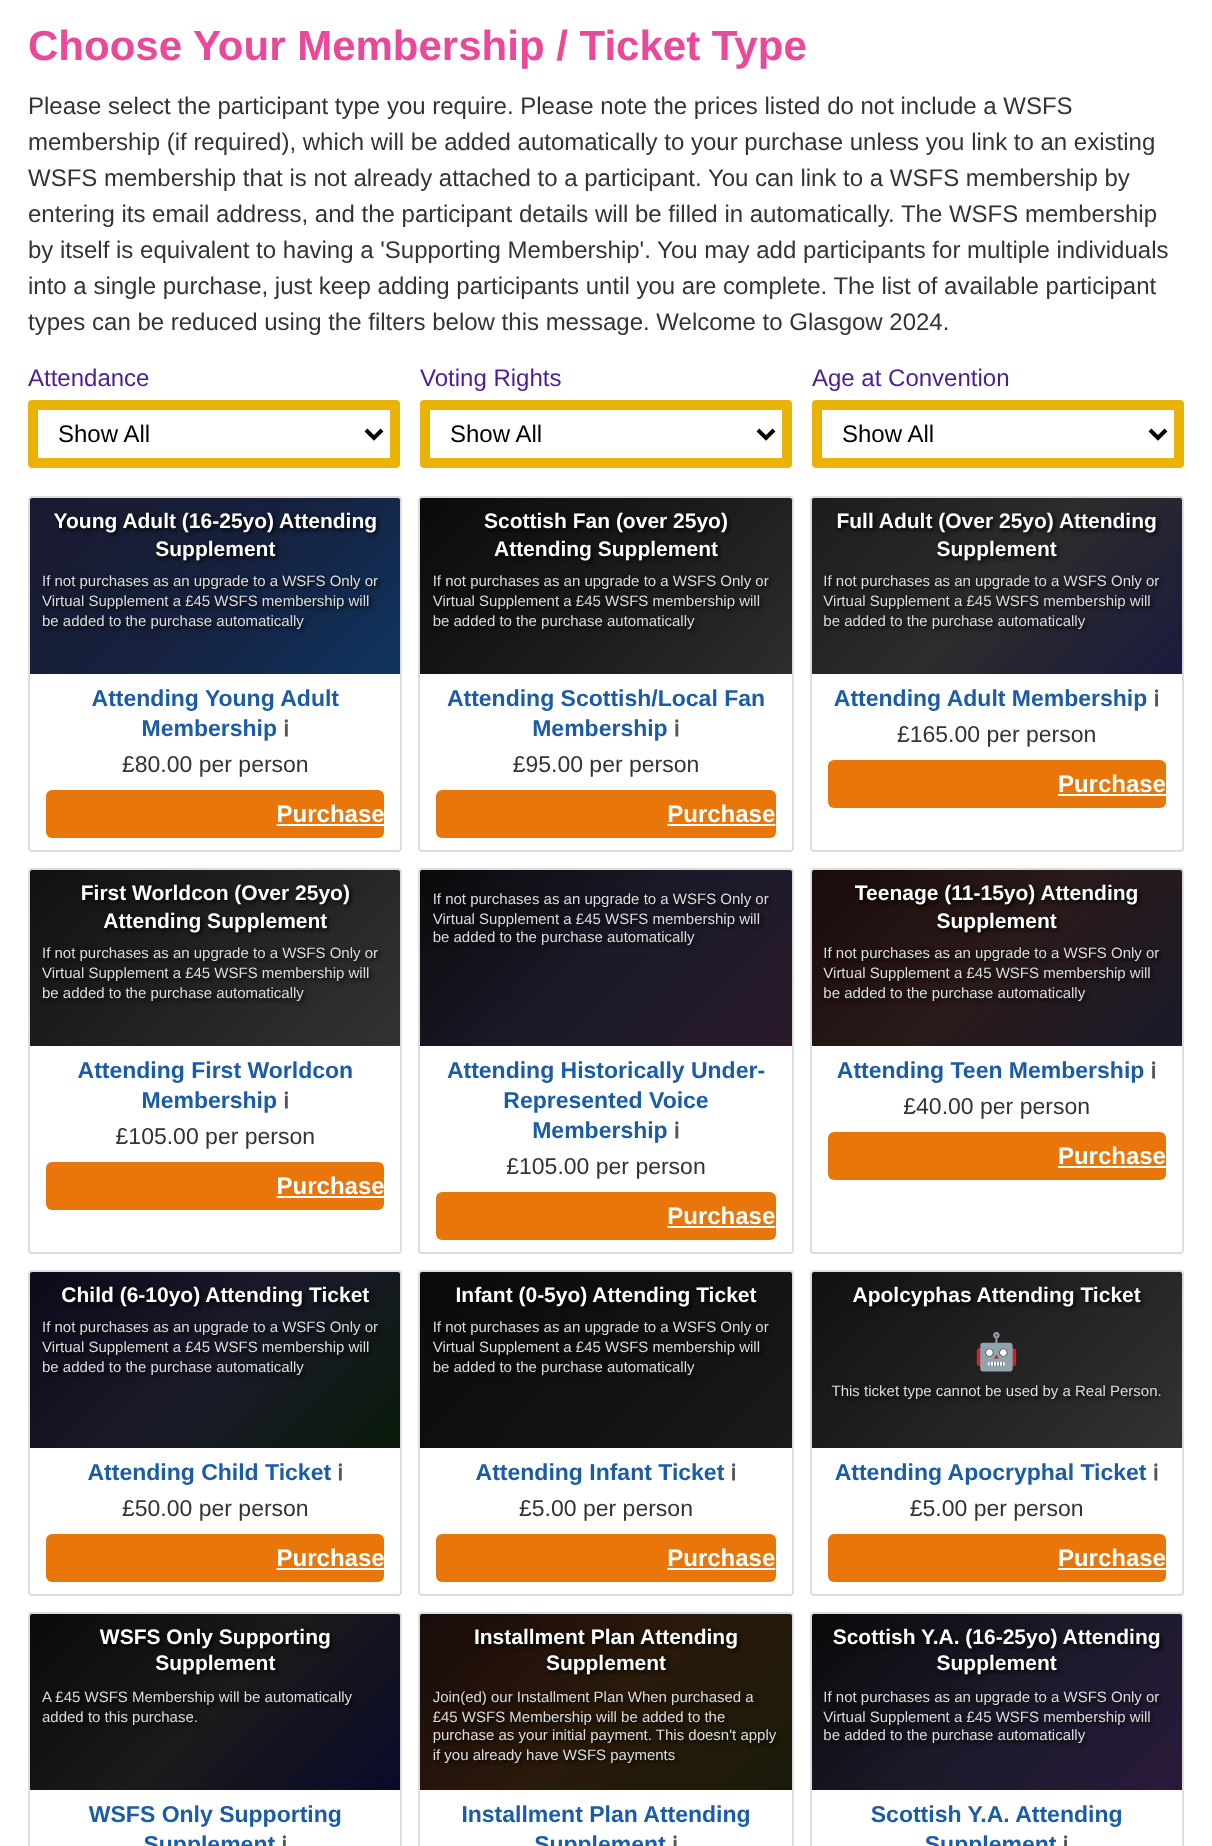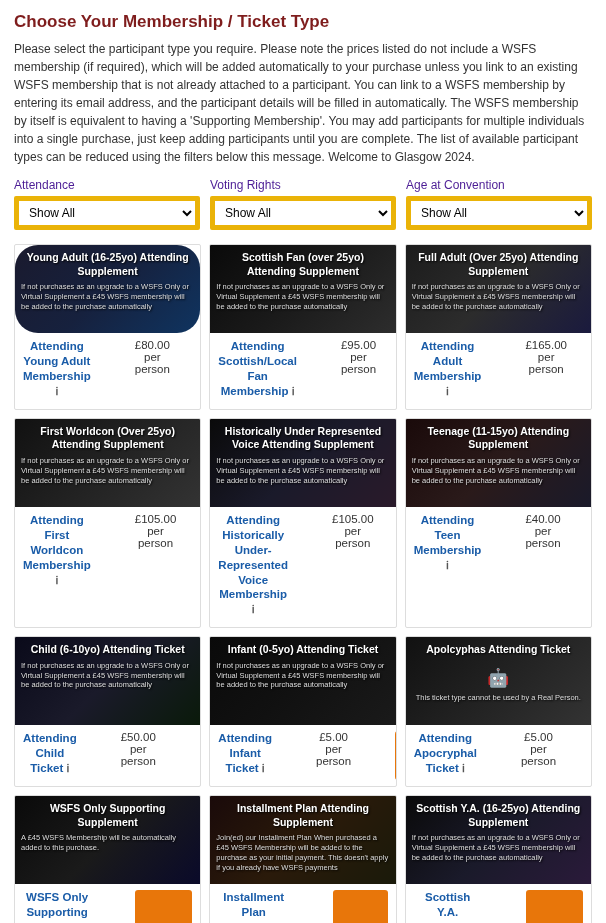--- a/index.html
+++ b/index.html
@@ -7,22 +7,22 @@
       font-family: Arial, sans-serif;
       font-size: 13px;
       background: #fff;
       color: #333;
       width: 606px;
     }
     .page-container {
       padding: 12px 14px;
     }
     h1 {
-      color: #7f1d1d;
-      font-size: 17px;
+      color: #ec4899;
+      font-size: 21px;
       margin-bottom: 8px;
     }
     .intro-text {
       font-size: 12px;
       line-height: 1.5;
       margin-bottom: 12px;
       color: #333;
     }
     .filters {
       display: flex;
@@ -90,38 +90,38 @@
     .card-image-note {
       color: #ddd;
       font-size: 7.5px;
       text-align: left;
       text-shadow: 1px 1px 2px #000;
       margin-top: 4px;
       z-index: 2;
       line-height: 1.3;
     }
     
-    .bg-young-adult { background: linear-gradient(135deg, #1a1a2e 0%, #16213e 50%, #0f3460 100%); border-radius: 23px; }
+    .bg-young-adult { background: linear-gradient(135deg, #1a1a2e 0%, #16213e 50%, #0f3460 100%); }
     .bg-scottish-fan { background: linear-gradient(135deg, #0a0a0a 0%, #1a1a1a 50%, #2d2d2d 100%); padding-left: 16px; }
     .bg-full-adult { background: linear-gradient(135deg, #1c1c1c 0%, #2c2c2c 50%, #1a1a3e 100%); }
     .bg-first-worldcon { background: linear-gradient(135deg, #111 0%, #222 50%, #333 100%); }
     .bg-historically { background: linear-gradient(135deg, #0a0a0a 0%, #1a1a2a 50%, #2a1a2a 100%); }
     .bg-teenage { background: linear-gradient(135deg, #1a0a0a 0%, #2a1a1a 50%, #1a1a2a 100%); }
     .bg-child { background: linear-gradient(135deg, #0a0a1a 0%, #1a1a2a 50%, #0a1a0a 100%); }
     .bg-infant { background: linear-gradient(135deg, #0a0a0a 0%, #111 50%, #1a1a1a 100%); }
     .bg-apocryphas { background: linear-gradient(135deg, #111 0%, #222 50%, #333 100%); }
     .bg-wsfs-only { background: linear-gradient(135deg, #0a0a0a 0%, #1a1a1a 50%, #0a0a2a 100%); }
     .bg-installment { background: linear-gradient(135deg, #1a0a0a 0%, #2a1a0a 50%, #1a1a0a 100%); }
     .bg-scottish-ya { background: linear-gradient(135deg, #0a0a0a 0%, #1a1a2a 50%, #2a1a3a 100%); }
 
     .card-body {
       padding: 6px 8px;
       flex: 1;
       display: flex;
-      gap: 44px;
+      flex-direction: column;
     }
     .card-title {
       color: #1a5ca8;
       font-size: 11.5px;
       font-weight: bold;
       text-align: center;
       margin-bottom: 4px;
       line-height: 1.3;
     }
     .card-title .info-icon {
@@ -137,21 +137,22 @@
     .purchase-btn {
       background: #e8760a;
       color: #fff;
       border: none;
       border-radius: 3px;
       padding: 5px 0;
       font-size: 12px;
       font-weight: bold;
       cursor: pointer;
       width: 100%;
-      text-align: center;
+      text-align: right;
+      text-decoration: underline;
     }
     .robot-face {
       font-size: 18px;
       margin-top: 10px;
     }
   </style>
 </head>
 <body>
 
 <div class="page-container">
@@ -232,23 +233,20 @@
         </div>
         <div class="card-body">
           <div class="card-title">Attending First Worldcon Membership <span class="info-icon">ℹ</span></div>
           <div class="card-price">£105.00 per person</div>
           <button class="purchase-btn">Purchase</button>
         </div>
       </div>
       <div class="card">
         <div class="card-image bg-historically">
           <div class="card-image-overlay">
-            <div class="card-image-title">Historically Under
-Represented Voice
-Attending Supplement</div>
             <div class="card-image-note">If not purchases as an upgrade to a WSFS Only or Virtual Supplement a £45 WSFS membership will be added to the purchase automatically</div>
           </div>
         </div>
         <div class="card-body">
           <div class="card-title">Attending Historically Under-Represented Voice Membership <span class="info-icon">ℹ</span></div>
           <div class="card-price">£105.00 per person</div>
           <button class="purchase-btn">Purchase</button>
         </div>
       </div>
       <div class="card">

